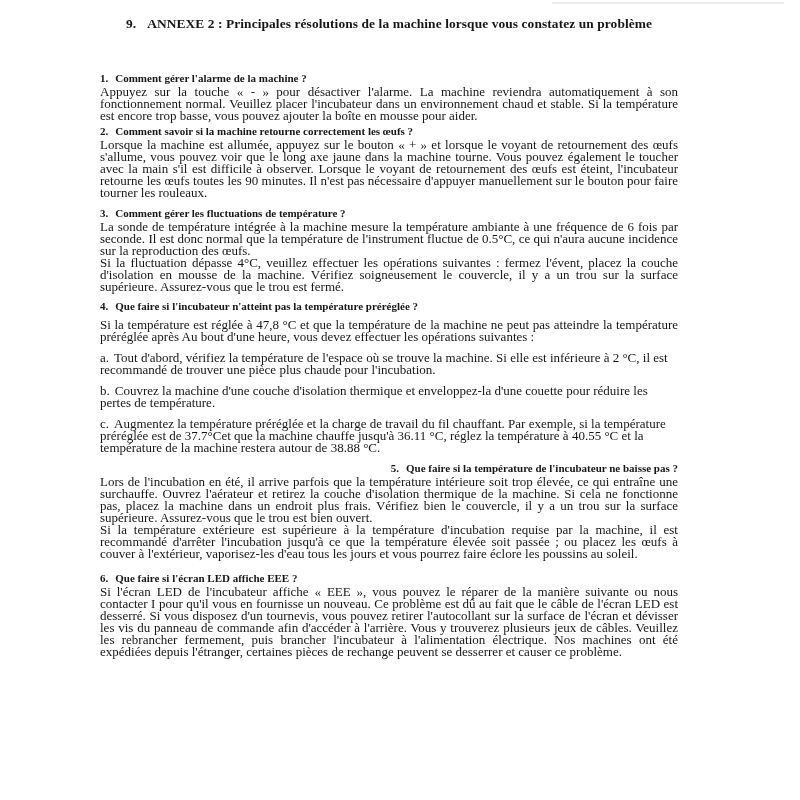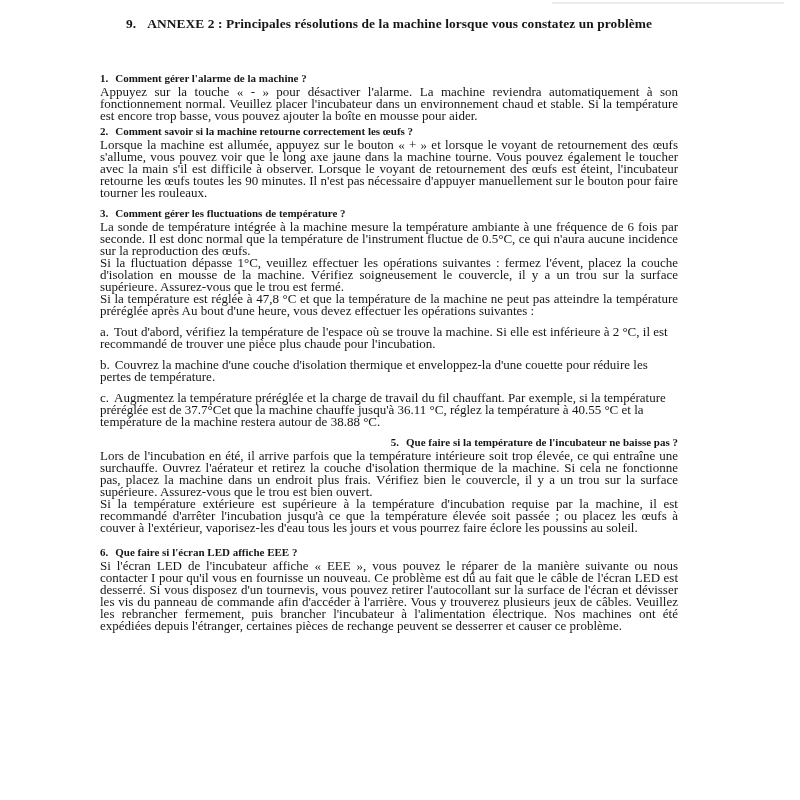--- a/index.html
+++ b/index.html
@@ -70,24 +70,25 @@
   </section>
 
   <section class="s2">
     <h2 class="h"><span class="num">2.</span><span>Comment savoir si la machine retourne correctement les œufs ?</span></h2>
     <p class="p">Lorsque la machine est allumée, appuyez sur le bouton « + » et lorsque le voyant de retournement des œufs s'allume, vous pouvez voir que le long axe jaune dans la machine tourne. Vous pouvez également le toucher avec la main s'il est difficile à observer. Lorsque le voyant de retournement des œufs est éteint, l'incubateur retourne les œufs toutes les 90 minutes. Il n'est pas nécessaire d'appuyer manuellement sur le bouton pour faire tourner les rouleaux.</p>
   </section>
 
   <section class="s3">
     <h2 class="h"><span class="num">3.</span><span>Comment gérer les fluctuations de température ?</span></h2>
     <p class="p">La sonde de température intégrée à la machine mesure la température ambiante à une fréquence de 6 fois par seconde. Il est donc normal que la température de l'instrument fluctue de 0.5°C, ce qui n'aura aucune incidence sur la reproduction des œufs.</p>
-    <p class="p">Si la fluctuation dépasse 1°C, veuillez effectuer les opérations suivantes : fermez l'évent, placez la couche d'isolation en mousse de la machine. Vérifiez soigneusement le couvercle, il y a un trou sur la surface supérieure. Assurez-vous que le trou est fermé.</p>
+    <p class="p">Si la fluctuation dépasse 4°C, veuillez effectuer les opérations suivantes : fermez l'évent, placez la couche d'isolation en mousse de la machine. Vérifiez soigneusement le couvercle, il y a un trou sur la surface supérieure. Assurez-vous que le trou est fermé.</p>
   </section>
 
   <section class="s4">
+    <h2 class="h"><span class="num">4.</span><span>Que faire si l'incubateur n'atteint pas la température préréglée ?</span></h2>
     <p class="p intro">Si la température est réglée à 47,8 °C et que la température de la machine ne peut pas atteindre la température préréglée après Au bout d'une heure, vous devez effectuer les opérations suivantes :</p>
     <p class="p item"><span class="inum">a.</span><span>Tout d'abord, vérifiez la température de l'espace où se trouve la machine. Si elle est inférieure à 2 °C, il est recommandé de trouver une pièce plus chaude pour l'incubation.</span></p>
     <p class="p item"><span class="inum">b.</span><span>Couvrez la machine d'une couche d'isolation thermique et enveloppez-la d'une couette pour réduire les pertes de température.</span></p>
     <p class="p item"><span class="inum">c.</span><span>Augmentez la température préréglée et la charge de travail du fil chauffant. Par exemple, si la température préréglée est de 37.7°Cet que la machine chauffe jusqu'à 36.11 °C, réglez la température à 40.55 °C et la température de la machine restera autour de 38.88 °C.</span></p>
   </section>
 
   <section class="s5">
     <h2 class="h"><span class="num">5.</span><span>Que faire si la température de l'incubateur ne baisse pas ?</span></h2>
     <p class="p">Lors de l'incubation en été, il arrive parfois que la température intérieure soit trop élevée, ce qui entraîne une surchauffe. Ouvrez l'aérateur et retirez la couche d'isolation thermique de la machine. Si cela ne fonctionne pas, placez la machine dans un endroit plus frais. Vérifiez bien le couvercle, il y a un trou sur la surface supérieure. Assurez-vous que le trou est bien ouvert.</p>
     <p class="p">Si la température extérieure est supérieure à la température d'incubation requise par la machine, il est recommandé d'arrêter l'incubation jusqu'à ce que la température élevée soit passée ; ou placez les œufs à couver à l'extérieur, vaporisez-les d'eau tous les jours et vous pourrez faire éclore les poussins au soleil.</p>

